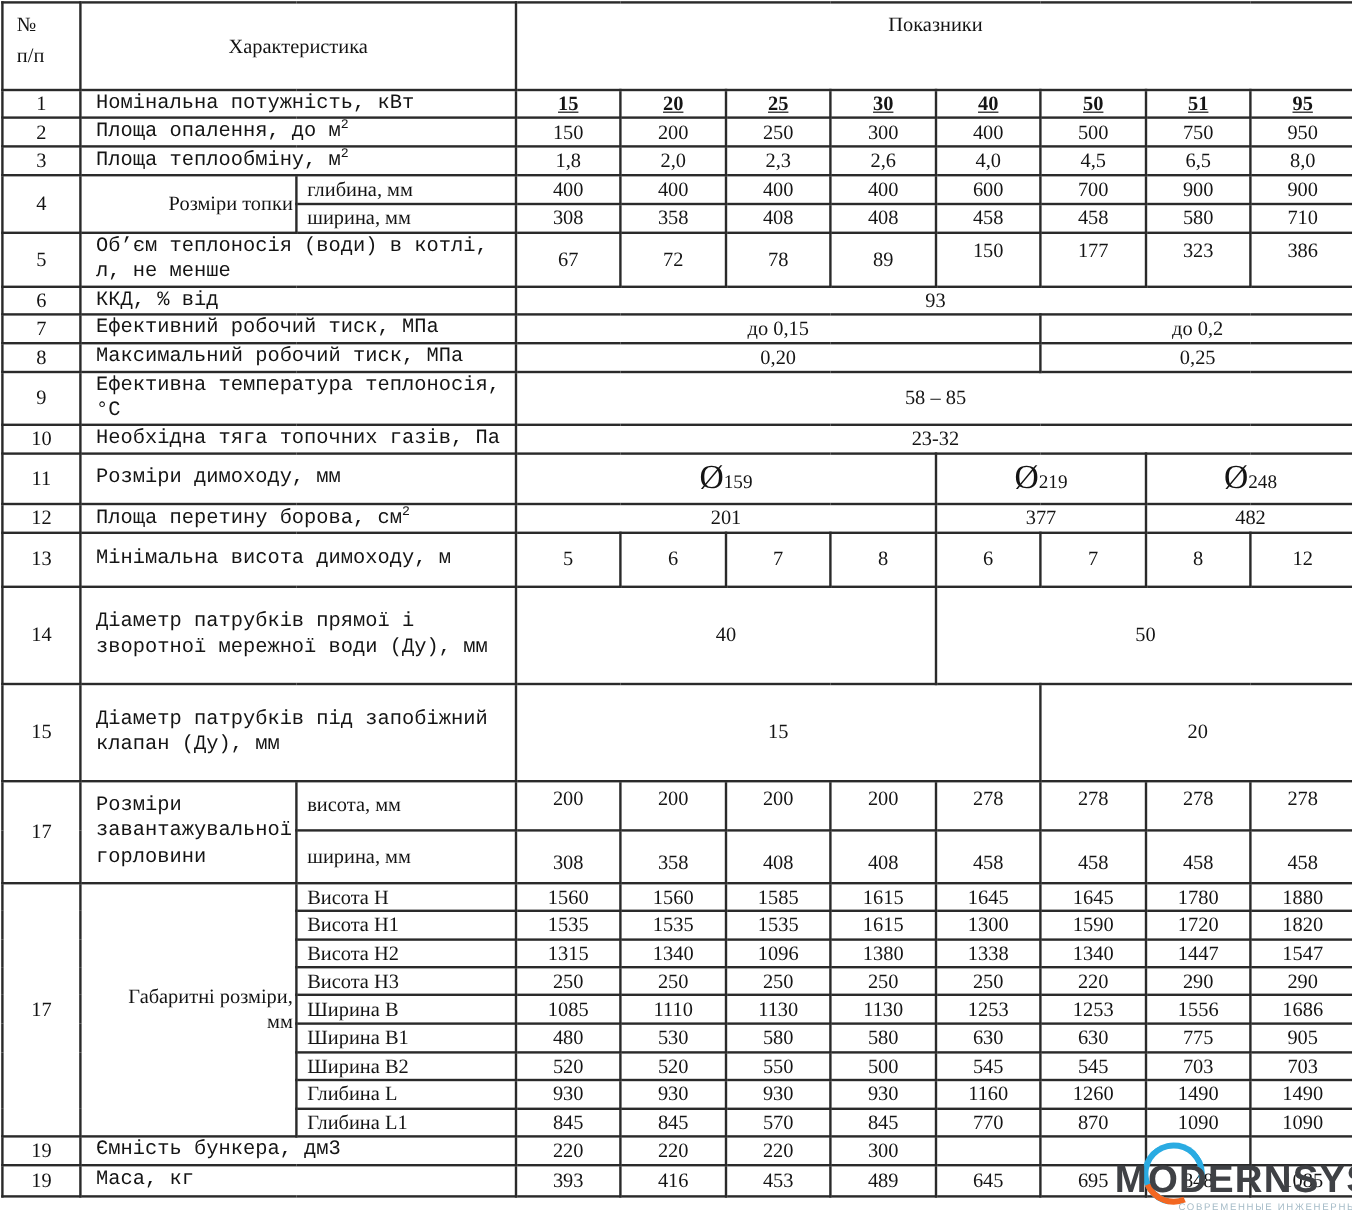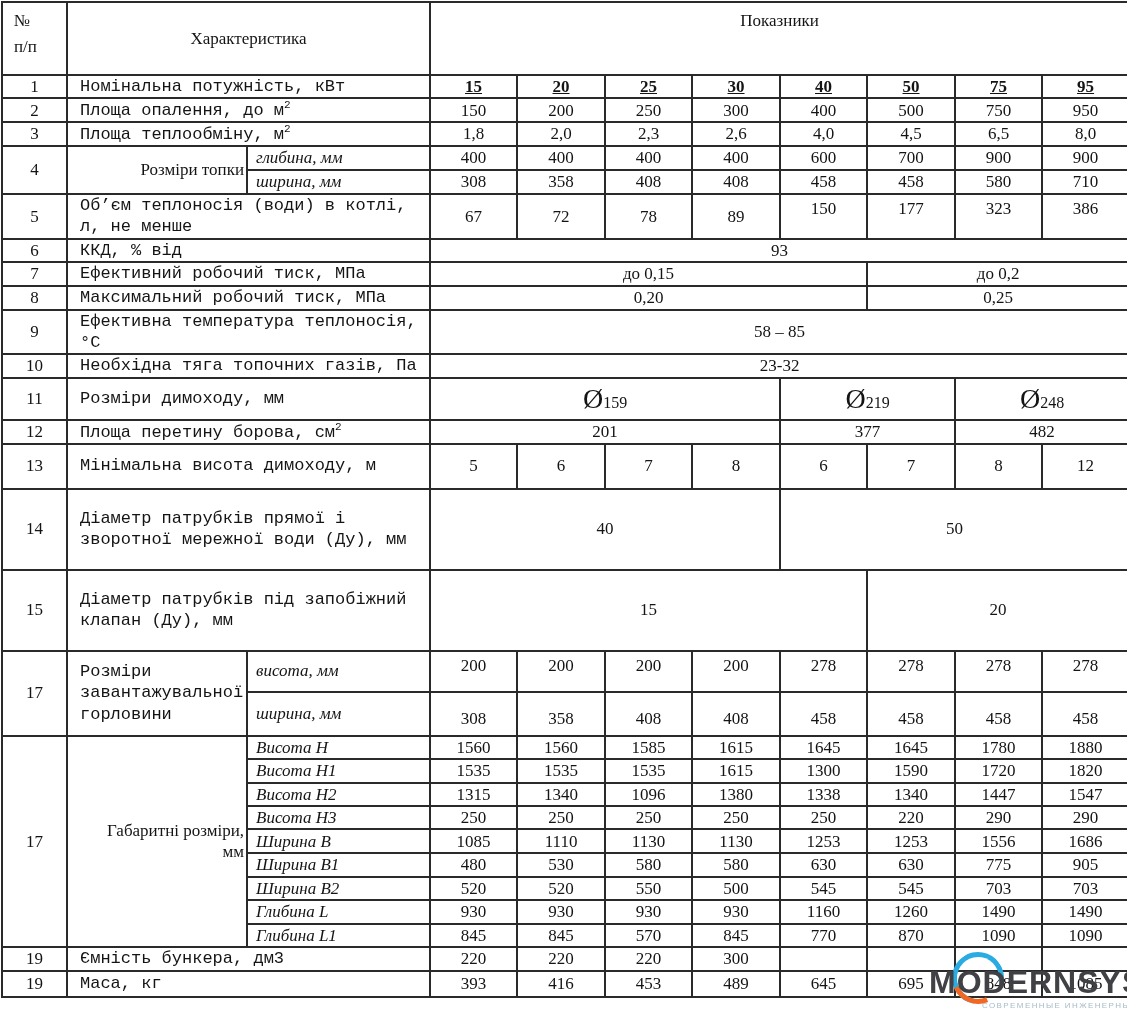--- a/index.html
+++ b/index.html
@@ -23,21 +23,21 @@
   tr.h26 td{height:22px}
   tr.h43 td{height:39px}
   tr.h44 td{height:40px}
   tr.h47 td{height:43px}
   tr.h83 td{height:79px}
   tr.h40 td{height:36px}
   tr.h41 td{height:37px}
   tr.h28 td{height:24px}
   
   td.label{text-align:left;padding-left:12px;padding-right:6px;font-family:Liberation Mono, monospace;}
-  td.sublabel{text-align:left;padding-left:8px;font-style:italic;}
+  td.sublabel{text-align:left;padding-left:8px;}
   td.clabel{text-align:right;border-radius:16px;}
   td.hnum{vertical-align:top;text-align:left;padding:5px 0 0 11px;line-height:1.55;}
   td.hind{vertical-align:top;padding-top:7px;}
   td.pow{font-weight:bold;}
   td.pow span{text-decoration:underline;}
   td.vtop{vertical-align:top;padding-top:3px;}
   td.vbot{vertical-align:bottom;padding-bottom:5px;}
   sup{font-size:11px;}
   .dsym{font-size:28px;}
   .dnum{font-size:16px;}
@@ -86,21 +86,21 @@
 
 <tr class="h25">
   <td class="num">1</td>
   <td colspan="2" class="label">Номінальна потужність, кВт</td>
   <td class="pow"><span>15</span></td>
   <td class="pow"><span>20</span></td>
   <td class="pow"><span>25</span></td>
   <td class="pow"><span>30</span></td>
   <td class="pow"><span>40</span></td>
   <td class="pow"><span>50</span></td>
-  <td class="pow"><span>75</span></td>
+  <td class="pow"><span>51</span></td>
   <td class="pow"><span>95</span></td>
 </tr>
 
 <tr class="h25">
   <td class="num">2</td>
   <td colspan="2" class="label"><span>Площа опалення, до м</span><sup>2</sup></td>
   <td>150</td>
   <td>200</td>
   <td>250</td>
   <td>300</td>

